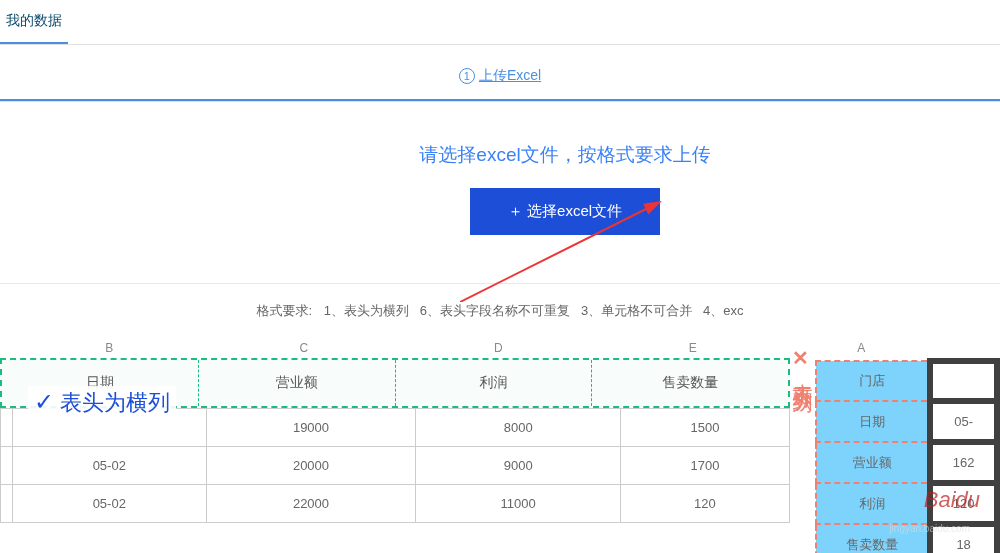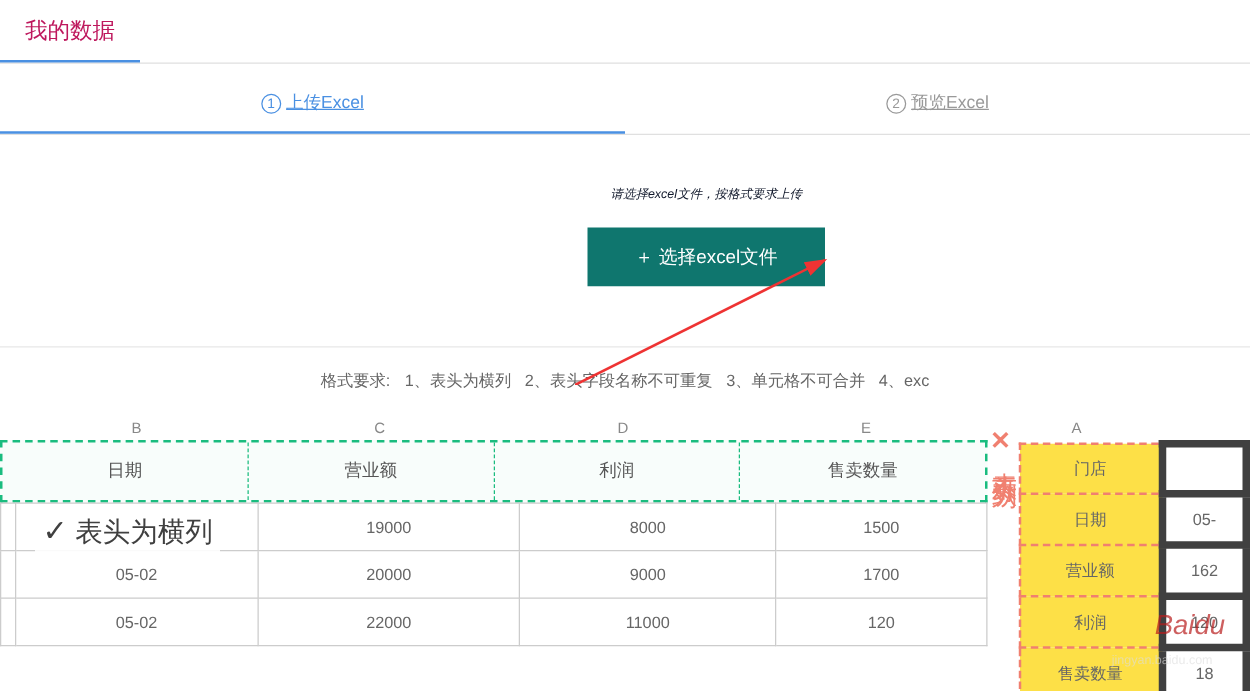--- a/index.html
+++ b/index.html
@@ -1,29 +1,29 @@
 <!DOCTYPE html>
 <html><head>
   <meta charset="utf-8">
   <style>
     * { margin: 0; padding: 0; box-sizing: border-box; }
     body { font-family: -apple-system, "Microsoft YaHei", sans-serif; background: #fff; width: 1000px; height: 553px; overflow: hidden; position: relative; }
     
     .header-tabs { display: flex; border-bottom: 1px solid #e0e0e0; }
-    .header-tab { padding: 12px 20px; font-size: 18px; color: #be185d; position: relative; }
+    .header-tab { padding: 12px 6px; font-size: 14px; color: #0c4a6e; position: relative; }
     .header-tab.active { border-bottom: 2px solid #4a90e2; }
     
     .step-tabs { display: flex; border-bottom: 1px solid #e0e0e0; margin-top: 8px; }
     .step-tab { flex: 1; text-align: center; padding: 14px 0; font-size: 14px; color: #999; cursor: pointer; text-decoration: underline; }
     .step-tab.active { color: #4a90e2; border-bottom: 2px solid #4a90e2; }
     .circle-num { display: inline-block; width: 16px; height: 16px; border: 1px solid currentColor; border-radius: 50%; font-size: 11px; line-height: 15px; margin-right: 4px; }
     
     .upload-area { text-align: center; padding: 40px 0 30px; position: relative; }
-    .upload-text { font-size: 10px; color: #0f172a; margin-bottom: 20px; font-style: italic; }
-    .upload-btn { display: inline-block; background: #0f766e; color: #fff; padding: 14px 38px; font-size: 15px; border: none; cursor: pointer; margin-left: 130px; }
+    .upload-text { font-size: 19px; color: #3b82f6; margin-bottom: 20px; }
+    .upload-btn { display: inline-block; background: #1d4ed8; color: #fff; padding: 14px 38px; font-size: 15px; border: none; cursor: pointer; margin-left: 130px; }
     .upload-btn-text { display: inline; }
     .arrow { position: absolute; left: 460px; top: 80px; }
     
     .divider { height: 1px; background: #e8e8e8; margin: 18px 0; }
     
     .format-req { text-align: center; font-size: 13px; color: #666; padding: 0 20px 18px; }
     .format-label { margin-right: 8px; }
     
     .tables-wrap { display: flex; position: relative; }
     .table-left { flex: 0 0 790px; position: relative; }
@@ -34,50 +34,47 @@
     .col-headers.left .col-h.first { flex: 0 0 12px; }
     
     .green-header { display: flex; border: 2px dashed #1abc7f; background: #f8fdfb; }
     .green-header .cell { flex: 1; text-align: center; padding: 14px 0; font-size: 14px; color: #555; border-right: 1px dashed #1abc7f; }
     .green-header .cell:last-child { border-right: none; }
     
     .data-table { border-collapse: collapse; width: 100%; padding-left: 18px; }
     .data-table td { border: 1px solid #ccc; padding: 11px 0; text-align: center; font-size: 13px; color: #666; }
     .data-table td.first { width: 12px; padding: 0; }
     
-    .green-label { position: absolute; left: 28px; top: 77px; color: #404040; font-size: 22px; font-weight: 500; background: rgba(255,255,255,0.9); padding: 2px 6px; }
+    .green-label { position: absolute; left: 28px; top: 48px; color: #1d4ed8; font-size: 22px; font-weight: 500; background: rgba(255,255,255,0.9); padding: 2px 6px; }
     .check-icon { font-size: 24px; margin-right: 6px; }
     
     .red-header-wrap { position: relative; padding-left: 25px; }
     .red-x { position: absolute; left: 2px; top: 8px; color: #f08070; font-size: 20px; font-weight: bold; }
     .red-vertical-text { position: absolute; left: 0px; top: 30px; color: #f08070; font-size: 20px; writing-mode: vertical-rl; letter-spacing: 2px; }
     
     .right-cols { display: flex; font-size: 12px; color: #888; }
     .right-cols .rc { flex: 1; text-align: center; padding: 3px 0; }
     
     .right-table { border-collapse: collapse; width: 100%; }
     .right-table td { border: 6px solid #404040; padding: 10px 6px; text-align: center; font-size: 13px; color: #666; }
-    .right-table .red-cell { border: 2px dashed #f08070; background: #fde047; }
+    .right-table .red-cell { border: 2px dashed #f08070; background: #7dd3fc; }
     
     .watermark { position: absolute; right: 20px; bottom: 40px; color: #b91c1c; font-size: 22px; font-style: italic; opacity: 0.7; pointer-events: none; }
     .watermark-sub { position: absolute; right: 30px; bottom: 19px; color: #ddd; font-size: 10px; opacity: 0.6; pointer-events: none; }
   </style>
 </head>
 <body>
 
 <div class="header-tabs">
   <div class="header-tab active">我的数据</div>
 </div>
 
 <div class="step-tabs">
   <div class="step-tab active">
     <span class="circle-num">1</span><span>上传Excel</span>
-  </div>
-  <div class="step-tab">
-    <span class="circle-num">2</span><span>预览Excel</span>
   </div>
 </div>
 
 <div class="upload-area">
   <svg class="arrow" width="220" height="120">
     <defs>
         <marker id="ah" markerWidth="10" markerHeight="10" refX="8" refY="3" orient="auto">
           <polygon points="0 0, 9 3, 0 6" fill="#e33"></polygon>
         </marker>
       </defs>
@@ -88,21 +85,21 @@
     <span>＋</span>
     <span class="upload-btn-text">选择excel文件</span>
   </button>
 </div>
 
 <div class="divider"></div>
 
 <div class="format-req">
   <span class="format-label">格式要求:</span>
   <span>1、表头为横列</span>&nbsp;&nbsp;
-  <span>2、表头字段名称不可重复</span>&nbsp;&nbsp;
+  <span>6、表头字段名称不可重复</span>&nbsp;&nbsp;
   <span>3、单元格不可合并</span>&nbsp;&nbsp;
   <span>4、exc</span>
 </div>
 
 <div class="tables-wrap">
   <div class="table-left">
     <div class="col-headers left">
       <div class="col-h first"></div>
       <div class="col-h">B</div>
       <div class="col-h">C</div>

